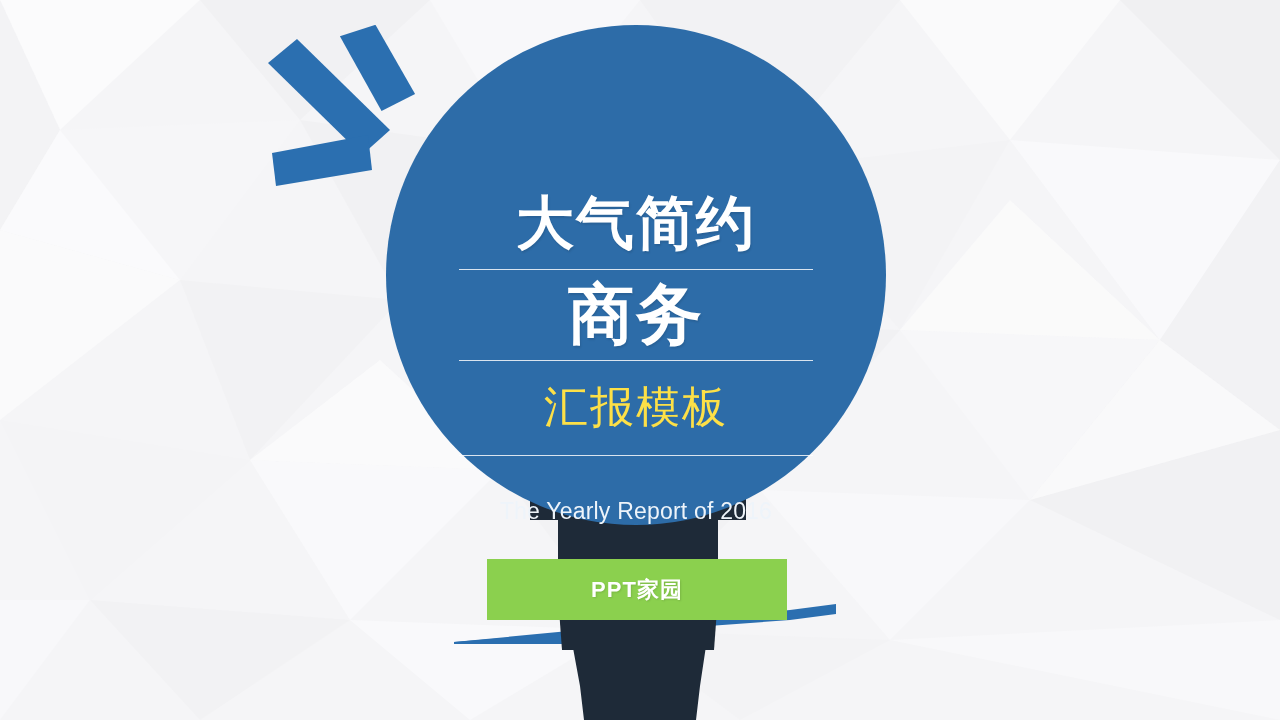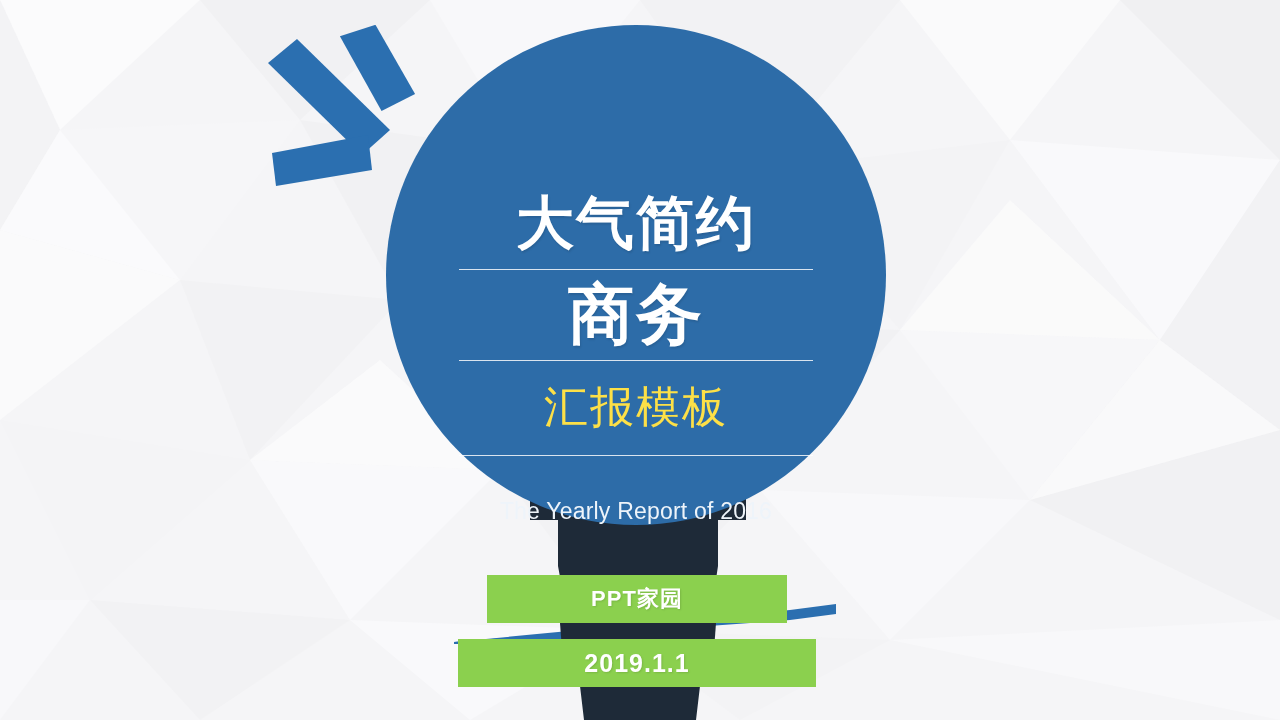--- a/index.html
+++ b/index.html
@@ -131,23 +131,23 @@
     position: absolute;
     display: flex;
     align-items: center;
     justify-content: center;
     color: #ffffff;
     font-weight: bold;
     background: #8BD04E;
   }
   .banner-top {
     left: 487px;
-    top: 575px;
+    top: 559px;
     width: 300px;
-    height: 48px;
+    height: 61px;
     font-size: 22px;
     letter-spacing: 1px;
     text-shadow: 1px 1px 2px rgba(0,0,0,0.12);
   }
   .banner-bottom {
     left: 458px;
     top: 639px;
     width: 358px;
     height: 48px;
     font-size: 25px;
@@ -224,17 +224,14 @@
   </svg>
 
   <svg class="bulb-base" viewBox="0 0 1280 720" preserveAspectRatio="none">
     <polygon points="558,596 718,596 714,650 562,650" fill="#1E2A38"></polygon>
   </svg>
 
   <div class="banner banner-top">
     <span>PPT家园</span>
   </div>
 
-  <div class="banner banner-bottom">
-    <span>2019.1.1</span>
-  </div>
 
 </div>
 
 </body></html>

